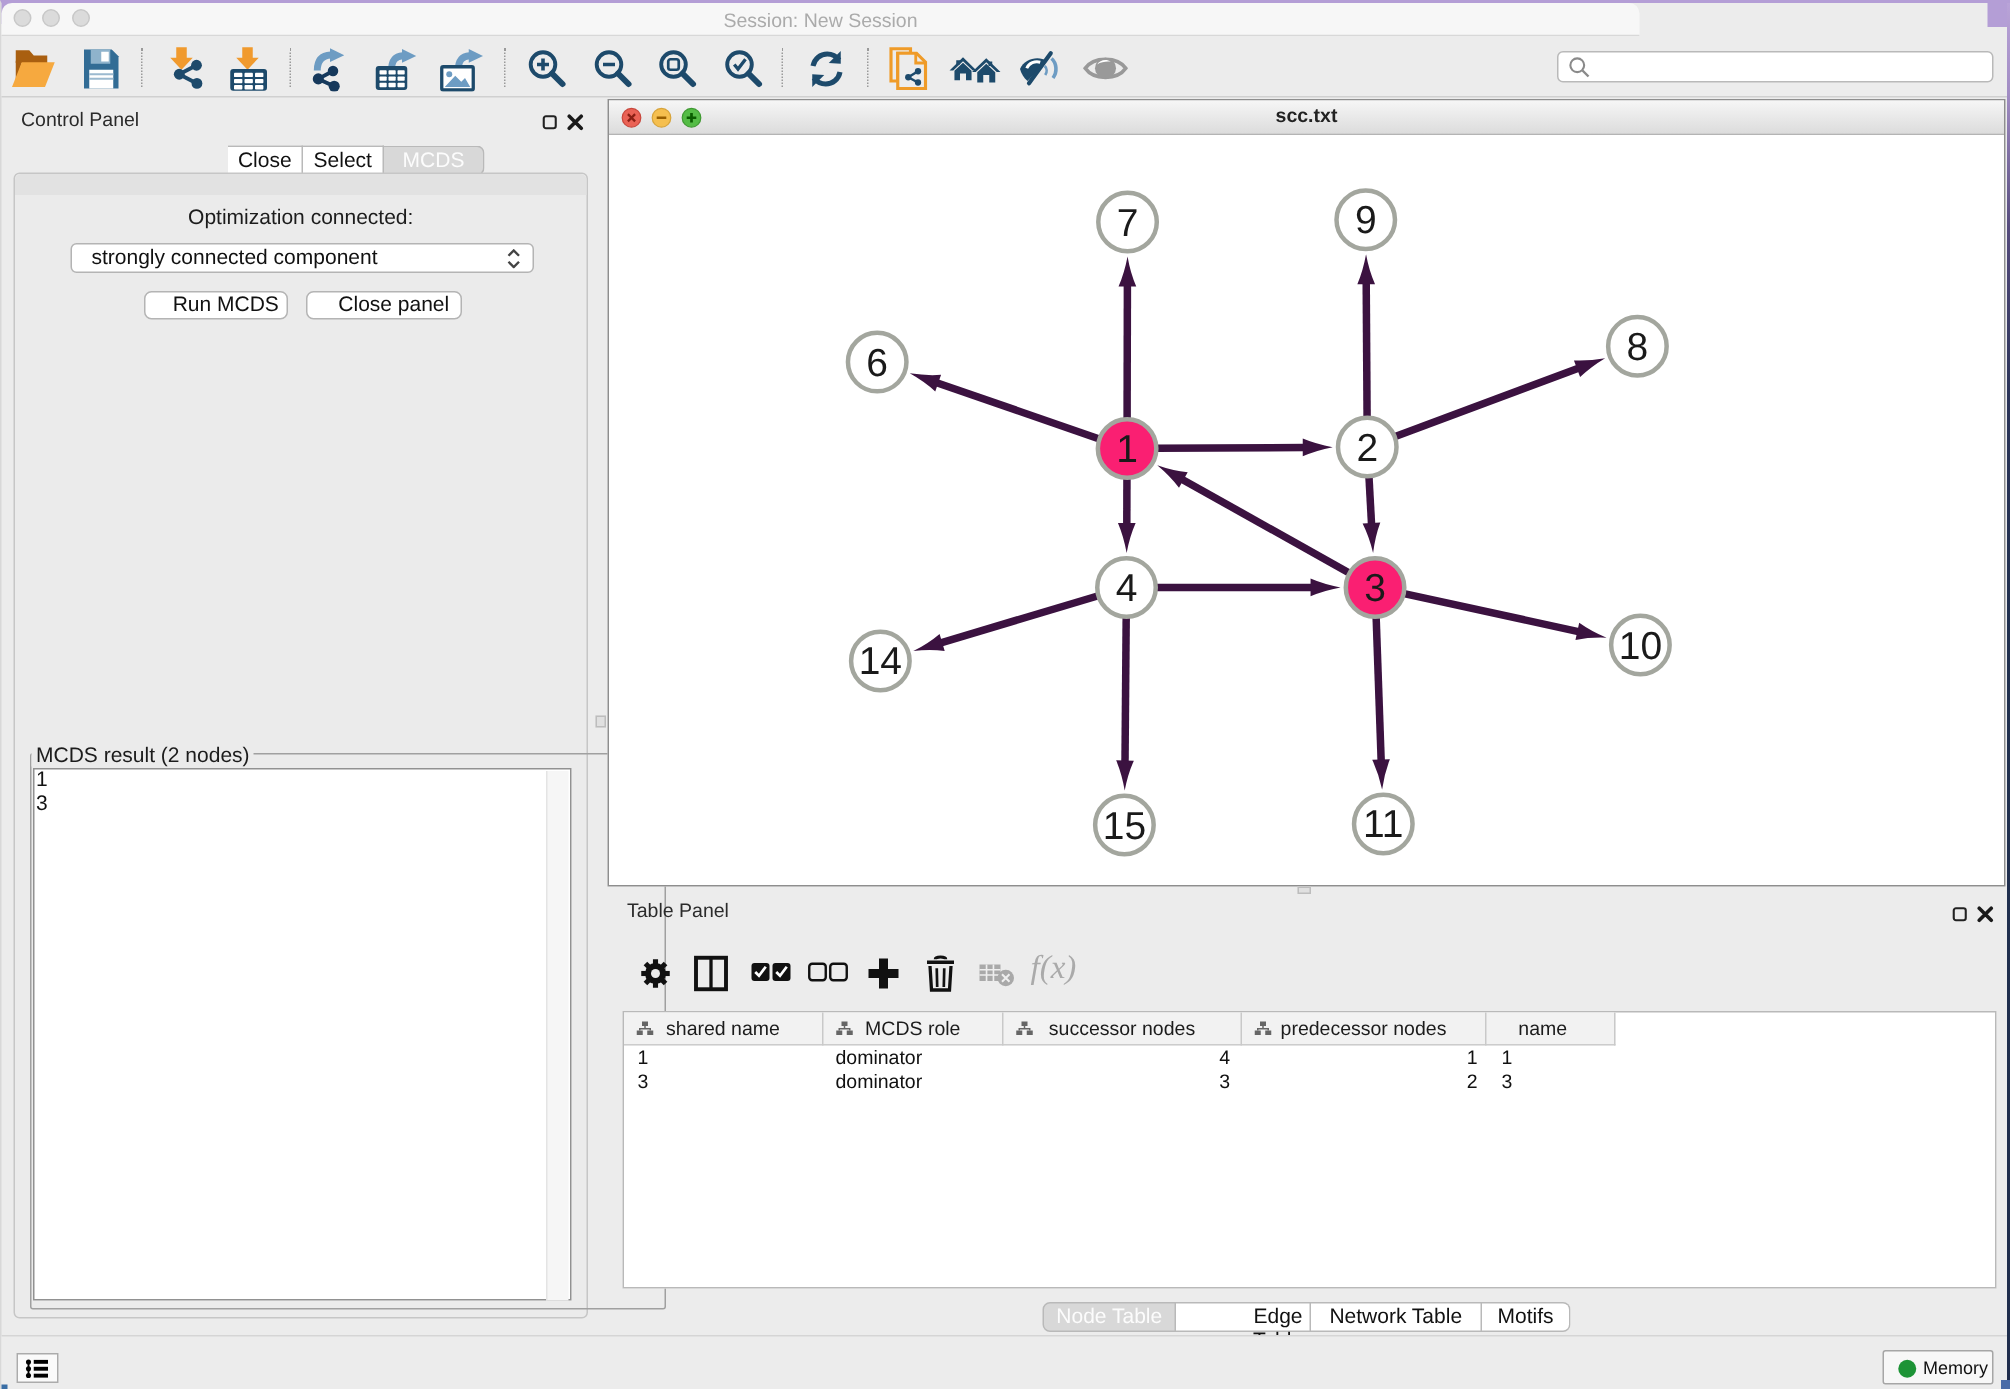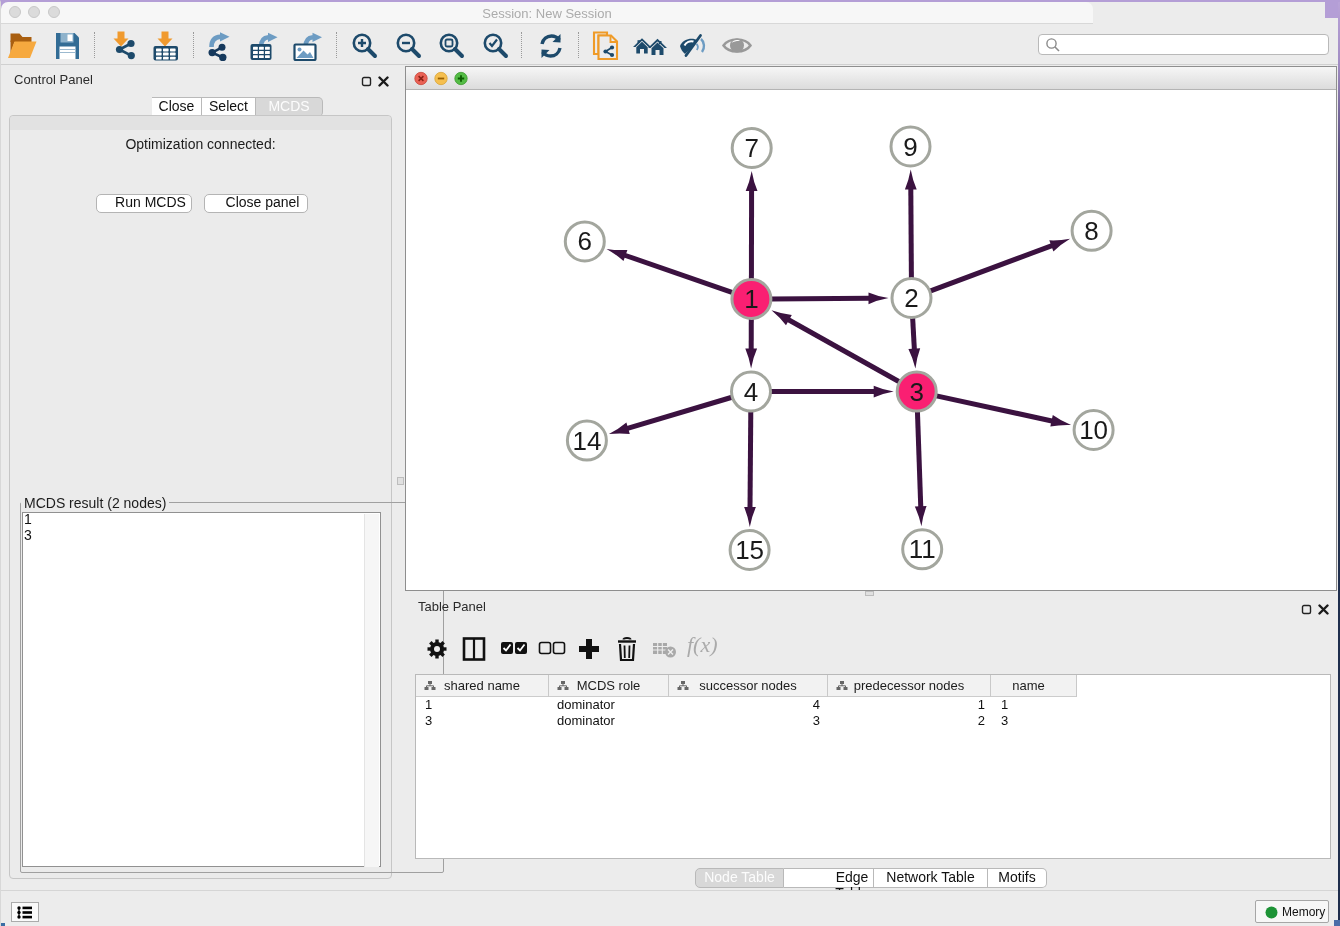--- a/index.html
+++ b/index.html
@@ -214,20 +214,26 @@
       <path d="M18.5 1.5 L26.5 9.5 M26.5 1.5 L18.5 9.5" stroke="#1a1a1a" stroke-width="2.4" stroke-linecap="round"></path>
     </svg>
     <div class="tabrow" style="left:78px;top:31px;">
       <div class="tab first" style="width:73px;margin-top:28px;">Network</div>
       <div class="tab" style="width:50px;">Close</div>
       <div class="tab" style="width:54px;">Select</div>
       <div class="tab sel last" style="width:67px;">MCDS</div>
     </div>
     <div class="tabbox">
       <div class="optlabel">Optimization connected:</div>
+      <div class="combo">strongly connected component
+        <svg style="position:absolute;right:8px;top:3px;" width="9" height="13" viewBox="0 0 9 13">
+          <path d="M1 4.5 L4.5 1 L8 4.5" fill="none" stroke="#444" stroke-width="1.6"></path>
+          <path d="M1 8.5 L4.5 12 L8 8.5" fill="none" stroke="#444" stroke-width="1.6"></path>
+        </svg>
+      </div>
       <div class="btn" style="left:86px;top:78px;width:96px;">Run MCDS</div>
       <div class="btn" style="left:194px;top:78px;width:104px;">Close panel</div>
       <div class="fieldset">
         <div class="fieldlabel">MCDS result (2 nodes)</div>
         <div class="fieldwhite">
             <div style="position:relative;top:-2px;">1<br>3</div>
             <div class="vtrack"></div>
           </div>
       </div>
     </div>
@@ -235,20 +241,21 @@
   <div class="netwin">
     <div class="nettitle">
       <svg style="position:absolute;left:8px;top:4px;" width="60" height="15" viewBox="0 0 60 15">
         <circle cx="7" cy="7.5" r="6.2" fill="#ea6255" stroke="#c9473c" stroke-width="0.8"></circle>
         <path d="M4.6 5.1 L9.4 9.9 M9.4 5.1 L4.6 9.9" stroke="#8a1f14" stroke-width="1.5"></path>
         <circle cx="27" cy="7.5" r="6.2" fill="#f5bf4f" stroke="#d8a439" stroke-width="0.8"></circle>
         <path d="M23.8 7.5 L30.2 7.5" stroke="#985f00" stroke-width="1.8"></path>
         <circle cx="47" cy="7.5" r="6.2" fill="#54bc45" stroke="#3f9a31" stroke-width="0.8"></circle>
         <path d="M43.8 7.5 L50.2 7.5 M47 4.3 L47 10.7" stroke="#0a5d00" stroke-width="1.8"></path>
       </svg>
+      <div class="nettext">scc.txt</div>
     </div>
     <div class="netcontent" id="netcontent">
       <svg width="930" height="499" viewBox="0 0 930 499" style="position:absolute;left:0;top:0;">
         <g stroke="#3b1240" stroke-width="5">
           <line x1="345.4" y1="189.0" x2="345.6" y2="98.5"></line>
           <line x1="327.4" y1="201.8" x2="218.0" y2="164.0"></line>
           <line x1="364.4" y1="207.9" x2="464.0" y2="207.3"></line>
           <line x1="345.3" y1="227.0" x2="345.2" y2="259.1"></line>
           <line x1="505.4" y1="188.0" x2="504.8" y2="97.0"></line>
           <line x1="523.3" y1="200.4" x2="646.7" y2="154.3"></line>

